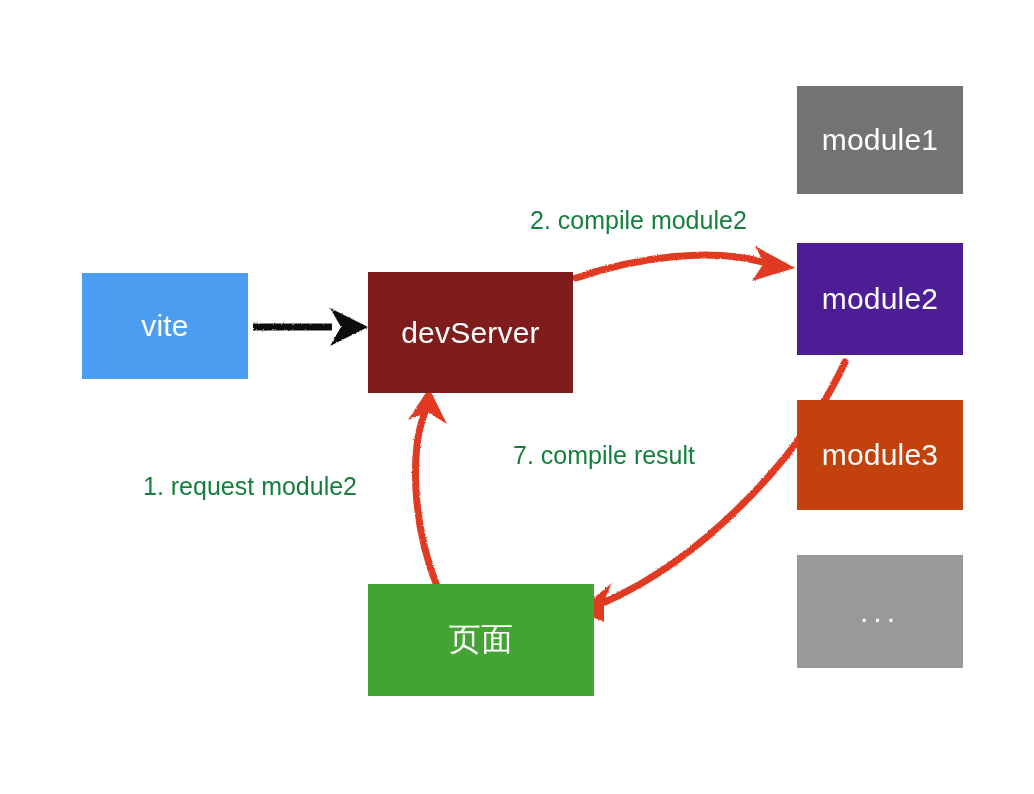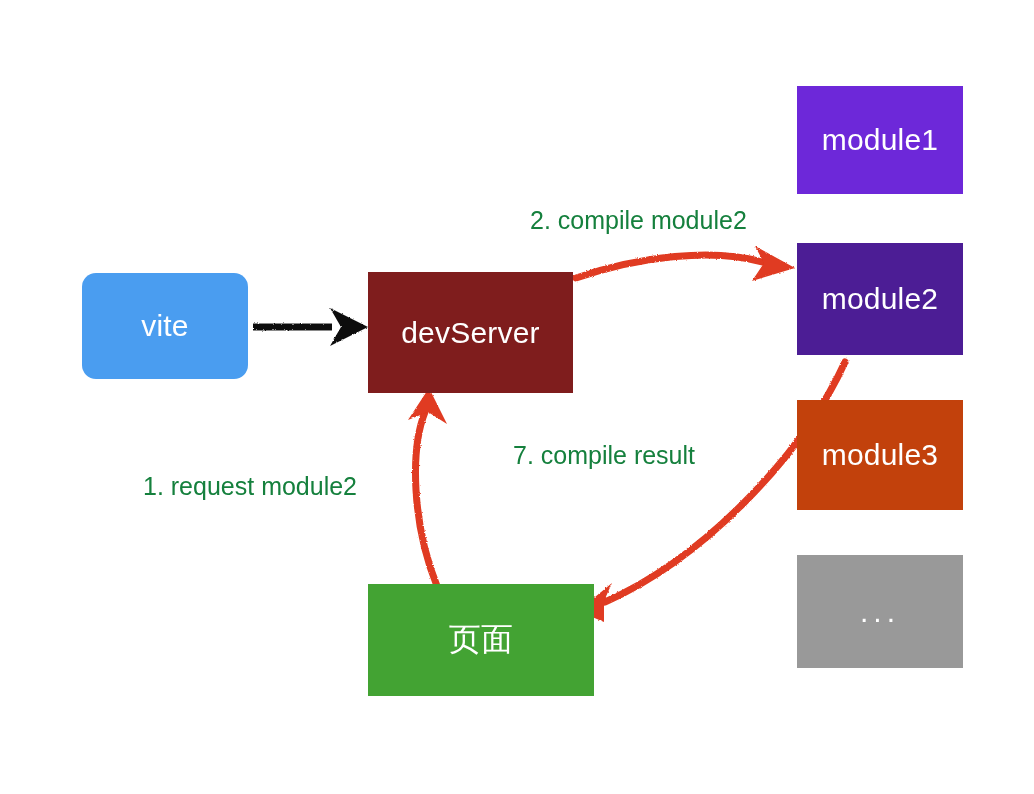--- a/index.html
+++ b/index.html
@@ -30,24 +30,24 @@
     align-items: center;
     justify-content: center;
     color: #ffffff;
     font-family: "Liberation Sans", sans-serif;
     font-size: 30px;
     font-weight: 400;
     letter-spacing: 0.2px;
     box-sizing: border-box;
     z-index: 3;
   }
-  .node-vite     { left: 82px;  top: 273px; width: 166px; height: 106px; background: #4a9df0; border-radius: 14px; }
+  .node-vite     { left: 82px;  top: 273px; width: 166px; height: 106px; background: #4a9df0; }
   .node-dev      { left: 368px; top: 272px; width: 205px; height: 121px; background: #7f1d1d; text-align: right; }
   .node-page     { left: 368px; top: 584px; width: 226px; height: 112px; background: #43a333; font-size: 32px; }
-  .node-module1  { left: 797px; top: 86px;  width: 166px; height: 108px; background: #6d28d9; }
+  .node-module1  { left: 797px; top: 86px;  width: 166px; height: 108px; background: #737373; }
   .node-module2  { left: 797px; top: 243px; width: 166px; height: 112px; background: #4c1d95; }
   .node-module3  { left: 797px; top: 400px; width: 166px; height: 110px; background: #c2410c; }
   .node-etc      { left: 797px; top: 555px; width: 166px; height: 113px; background: #999999; font-size: 30px; letter-spacing: 5px; }
 
   .edge-label {
     position: absolute;
     color: #15803d;
     font-family: "Liberation Sans", sans-serif;
     font-size: 25px;
     font-weight: 400;

